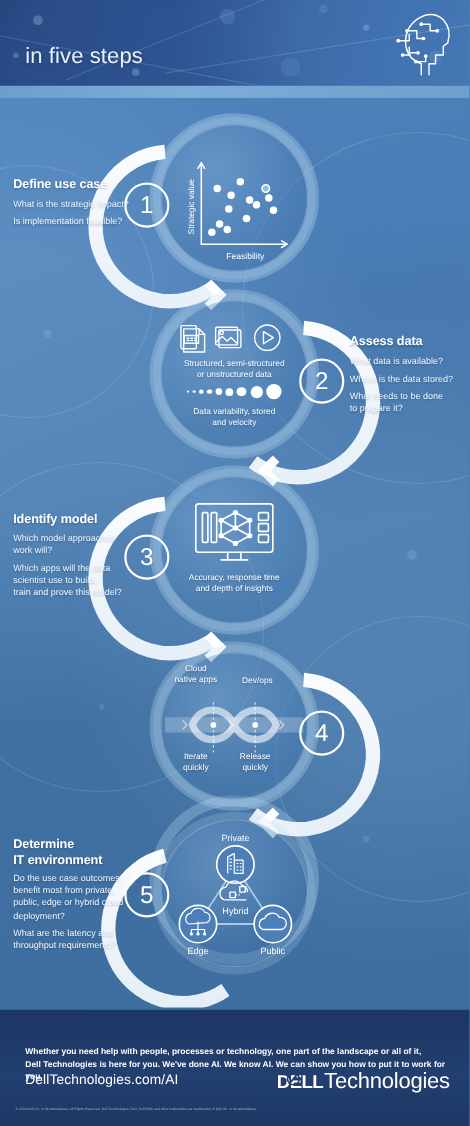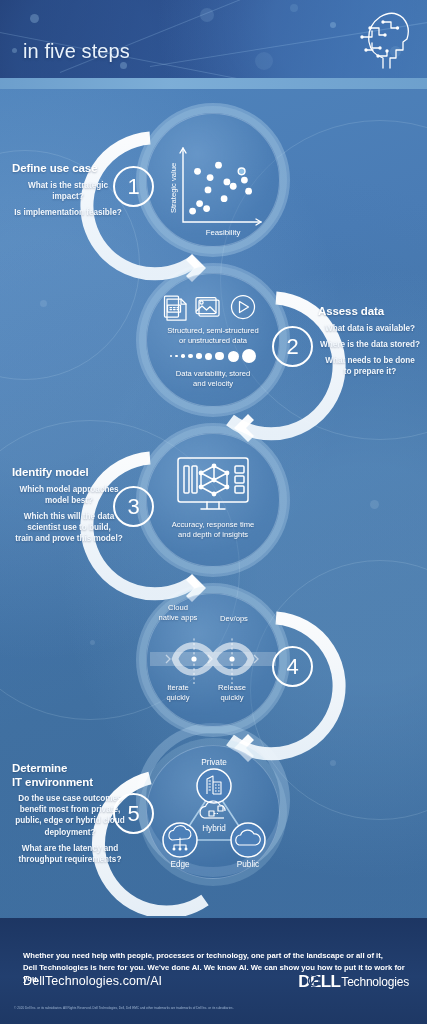--- a/index.html
+++ b/index.html
@@ -66,23 +66,22 @@
     background:transparent; z-index:7;
   }
 
   
   .txt{position:absolute; z-index:6; color:#ffffff;}
   .txt h2{
     font-size:11.5px; font-weight:bold; line-height:13.5px; margin-bottom:4px; letter-spacing:-.1px;
     text-shadow:0 1px 2px rgba(0,25,60,.3);
   }
   .txt p{
-    font-size:8.2px; font-weight:bold; line-height:11.2px; margin:0 0 5px 0; color:#f2f7fc;
+    font-size:8.2px; font-weight:normal; line-height:11.2px; margin:0 0 5px 0; color:#f2f7fc;
     text-shadow:0 1px 2px rgba(0,25,60,.28);
-    text-align:center;
   }
   .txt p:last-child{margin-bottom:0;}
 
   
   .cap{
     position:absolute; text-align:center; color:#ffffff; font-size:7.6px; line-height:10px;
     z-index:6; text-shadow:0 1px 2px rgba(0,25,60,.3);
   }
 
   
@@ -102,21 +101,21 @@
     color:#ffffff; font-size:7.7px; line-height:11.5px; font-weight:bold;
   }
   .f-url{
     position:absolute; left:23px; top:56px;
     color:#ffffff; font-size:12.5px; font-weight:500; letter-spacing:.1px;
   }
   .f-logo{position:absolute; right:18px; top:54px; display:flex; align-items:center;}
   .f-logo .dell{
     position:relative; font-size:17px; font-weight:bold; color:#ffffff; letter-spacing:-.6px;
   }
-  .f-logo .tech{font-size:12px; font-weight:300; color:#ffffff; letter-spacing:-.2px; margin-left:1px;}
+  .f-logo .tech{font-size:20px; font-weight:300; color:#ffffff; letter-spacing:-.2px; margin-left:1px;}
   .f-legal{
     position:absolute; left:14px; top:88px; width:400px;
     color:#9fb6d4; font-size:3.1px; line-height:4px; letter-spacing:.02px; white-space:nowrap;
   }
   .dellring{
     position:absolute; left:8.5px; top:1.5px; width:13.5px; height:13.5px;
   }
 </style>
 </head>
 <body>
@@ -280,22 +279,22 @@
   <div class="cap" style="left:153px;top:369px;width:120px;">
     <span style="white-space:pre-line">Data variability, stored
 and velocity</span>
   </div>
 
   <div class="bigcircle" style="left:146px;top:433px;width:134px;height:134px;"></div>
   <div class="numcircle" style="left:113px;top:486px;">3</div>
   <div class="txt" style="left:12px;top:466px;width:114px;">
     <h2>Identify model</h2>
     <p style="margin-bottom:0">Which model approaches</p>
-    <p>model best?</p>
-    <p style="margin-bottom:0">Which this will the data</p>
+    <p>work will?</p>
+    <p style="margin-bottom:0">Which apps will the data</p>
     <p style="margin-bottom:0">scientist use to build,</p>
     <p>train and prove this model?</p>
   </div>
   <svg class="icowrap" style="left:176px;top:456px;width:74px;height:60px;" viewBox="0 0 74 60">
     <g fill="none" stroke="#ffffff" stroke-width="1.5" stroke-linejoin="round" stroke-linecap="round">
       <rect x="2" y="2" width="70" height="44" rx="2.5"></rect>
       <path d="M31,46 v7 M43,46 v7 M25,53 h24"></path>
       <rect x="8" y="10" width="5" height="27" rx="1"></rect>
       <rect x="16" y="10" width="5" height="27" rx="1"></rect>
       <rect x="59" y="10" width="9" height="7" rx="1"></rect>

